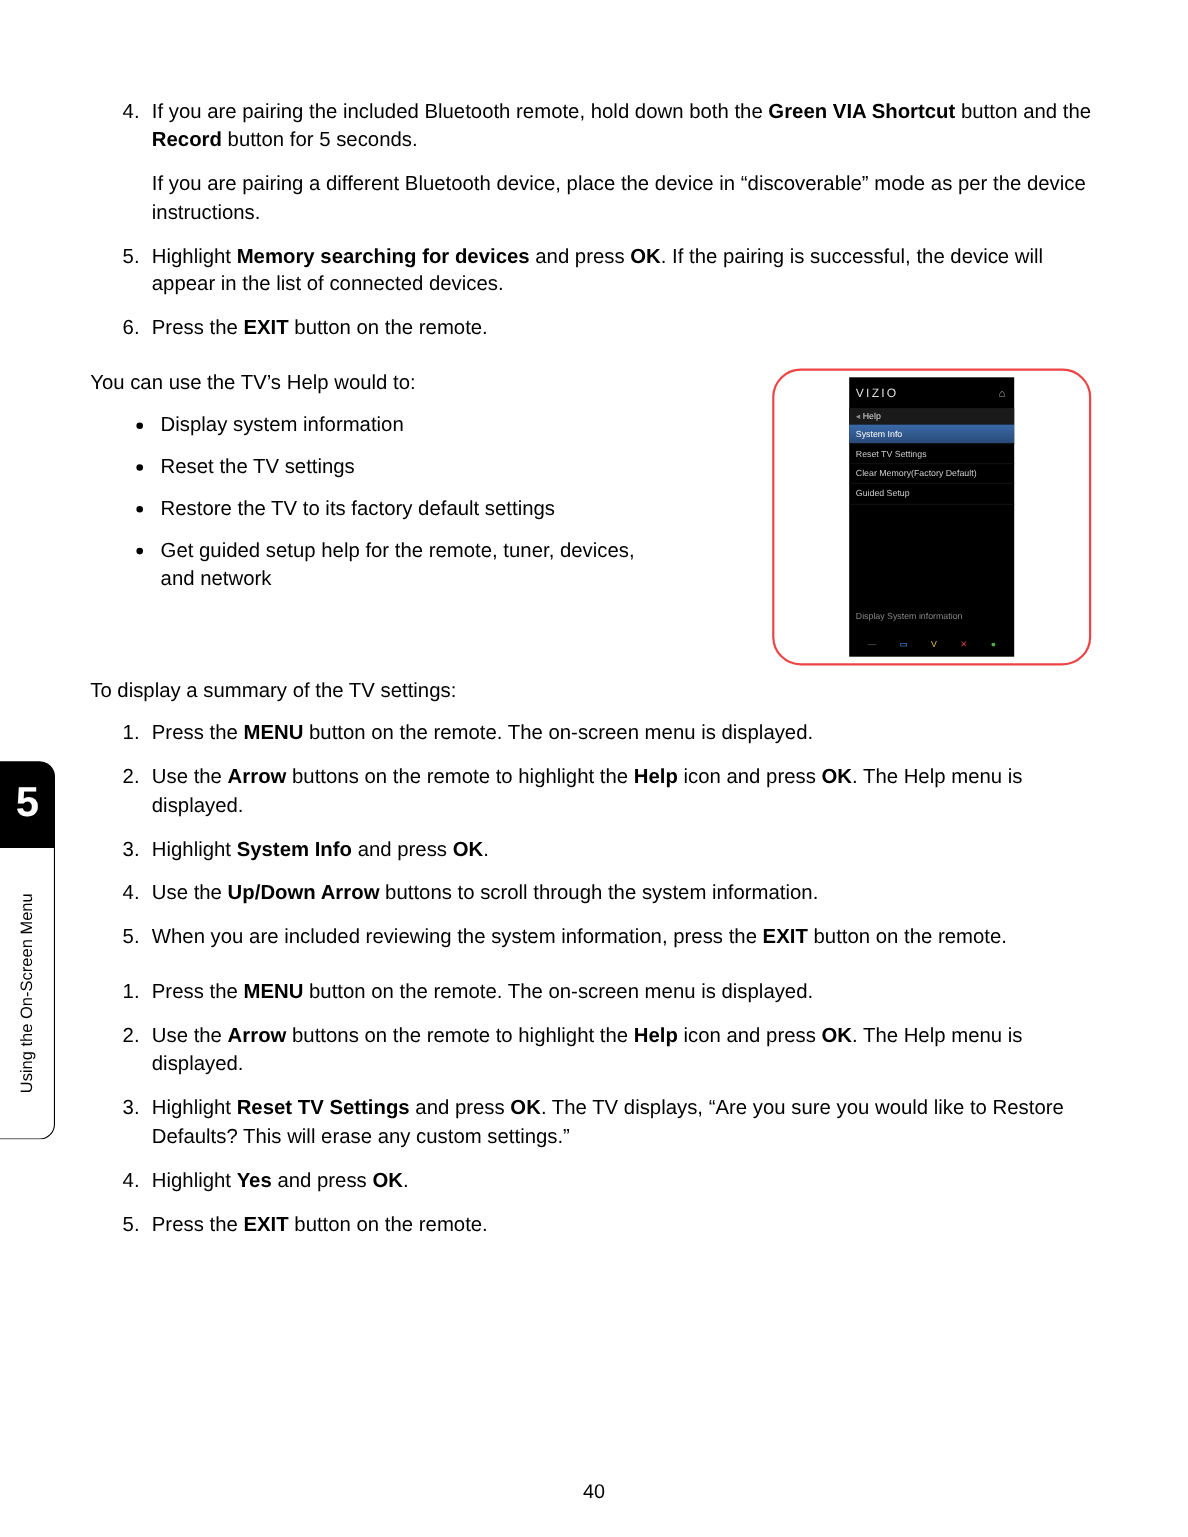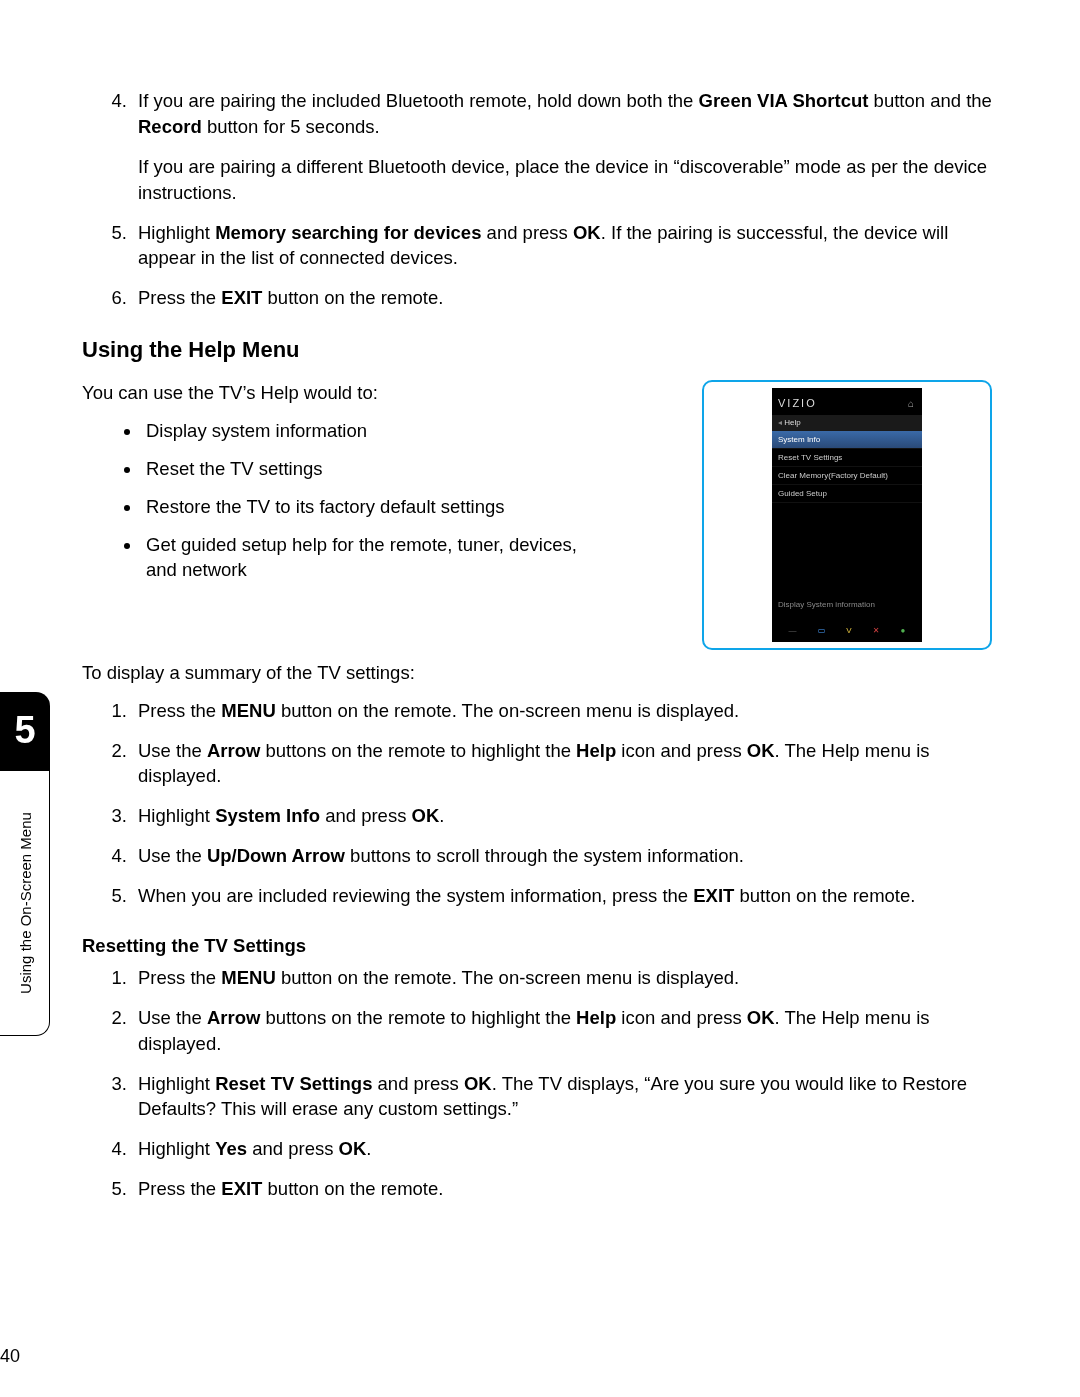--- a/index.html
+++ b/index.html
@@ -81,22 +81,22 @@
   }
   .intro {
     margin: 0 0 12px 0;
   }
   .float-figure {
     float: right;
     width: 290px;
     margin: 0 0 10px 24px;
   }
   .tv-frame {
-    border: 2px solid #0ea5e9;
-    border-radius: 10px;
+    border: 2px solid #ef4444;
+    border-radius: 26px;
     padding: 6px 10px;
     background: #fff;
   }
   .tv-inner {
     background: #000;
     width: 150px;
     margin: 0 auto;
     padding: 4px 0 4px 0;
     font-size: 9px;
     color: #ccc;
@@ -145,20 +145,21 @@
   .tv-icons .b { color:#4aa0ff; }
   .tv-icons .y { color:#e0c040; }
   .tv-icons .r { color:#d04040; }
   .tv-icons .g { color:#50b050; }
   .clear { clear: both; }
   .pagenum {
     position: absolute;
     bottom: 28px;
     left: 0;
     width: 100%;
+    text-align: center;
     font-size: 18px;
   }
 </style>
 </head>
 <body>
 
 <div class="tab-block">
   <div class="tab-chapter">5</div>
   <div class="tab-label-wrap">
     <div class="tab-label">Using the On-Screen Menu</div>
@@ -174,21 +175,20 @@
       <span>If you are pairing a different Bluetooth device, place the device in “discoverable” mode as per the device instructions.</span>
     </li>
     <li>
       <span>Highlight </span><strong>Memory searching for devices</strong><span> and press </span><strong>OK</strong><span>. If the pairing is successful, the device will appear in the list of connected devices.</span>
     </li>
     <li>
       <span>Press the </span><strong>EXIT</strong><span> button on the remote.</span>
     </li>
   </ol>
 
-  <h2>Using the Help Menu</h2>
 
   <div class="float-figure">
     <div class="tv-frame">
       <div class="tv-inner">
         <div class="tv-brand">
           <span>VIZIO</span>
           <span class="home">⌂</span>
         </div>
         <div class="tv-crumb">Help</div>
         <div class="tv-row selected">System Info</div>
@@ -231,21 +231,20 @@
       <span>Highlight </span><strong>System Info</strong><span> and press </span><strong>OK</strong><span>.</span>
     </li>
     <li>
       <span>Use the </span><strong>Up/Down Arrow</strong><span> buttons to scroll through the system information.</span>
     </li>
     <li>
       <span>When you are included reviewing the system information, press the </span><strong>EXIT</strong><span> button on the remote.</span>
     </li>
   </ol>
 
-  <div class="subhead">Resetting the TV Settings</div>
   <ol>
     <li>
       <span>Press the </span><strong>MENU</strong><span> button on the remote. The on-screen menu is displayed.</span>
     </li>
     <li>
       <span>Use the </span><strong>Arrow</strong><span> buttons on the remote to highlight the </span><strong>Help</strong><span> icon and press </span><strong>OK</strong><span>. The Help menu is displayed.</span>
     </li>
     <li>
       <span>Highlight </span><strong>Reset TV Settings</strong><span> and press </span><strong>OK</strong><span>. The TV displays, “Are you sure you would like to Restore Defaults? This will erase any custom settings.”</span>
     </li>

